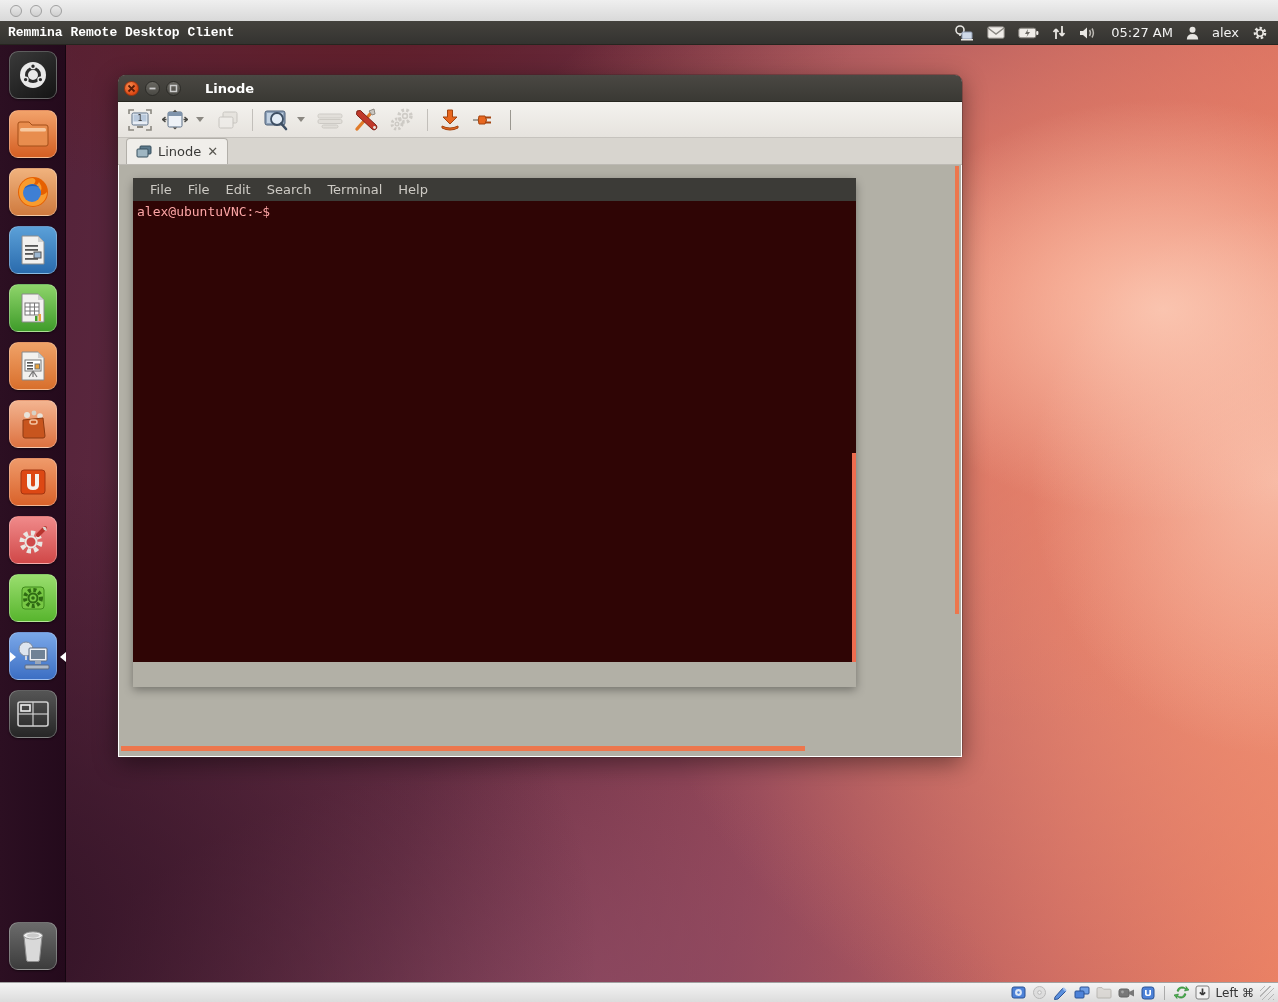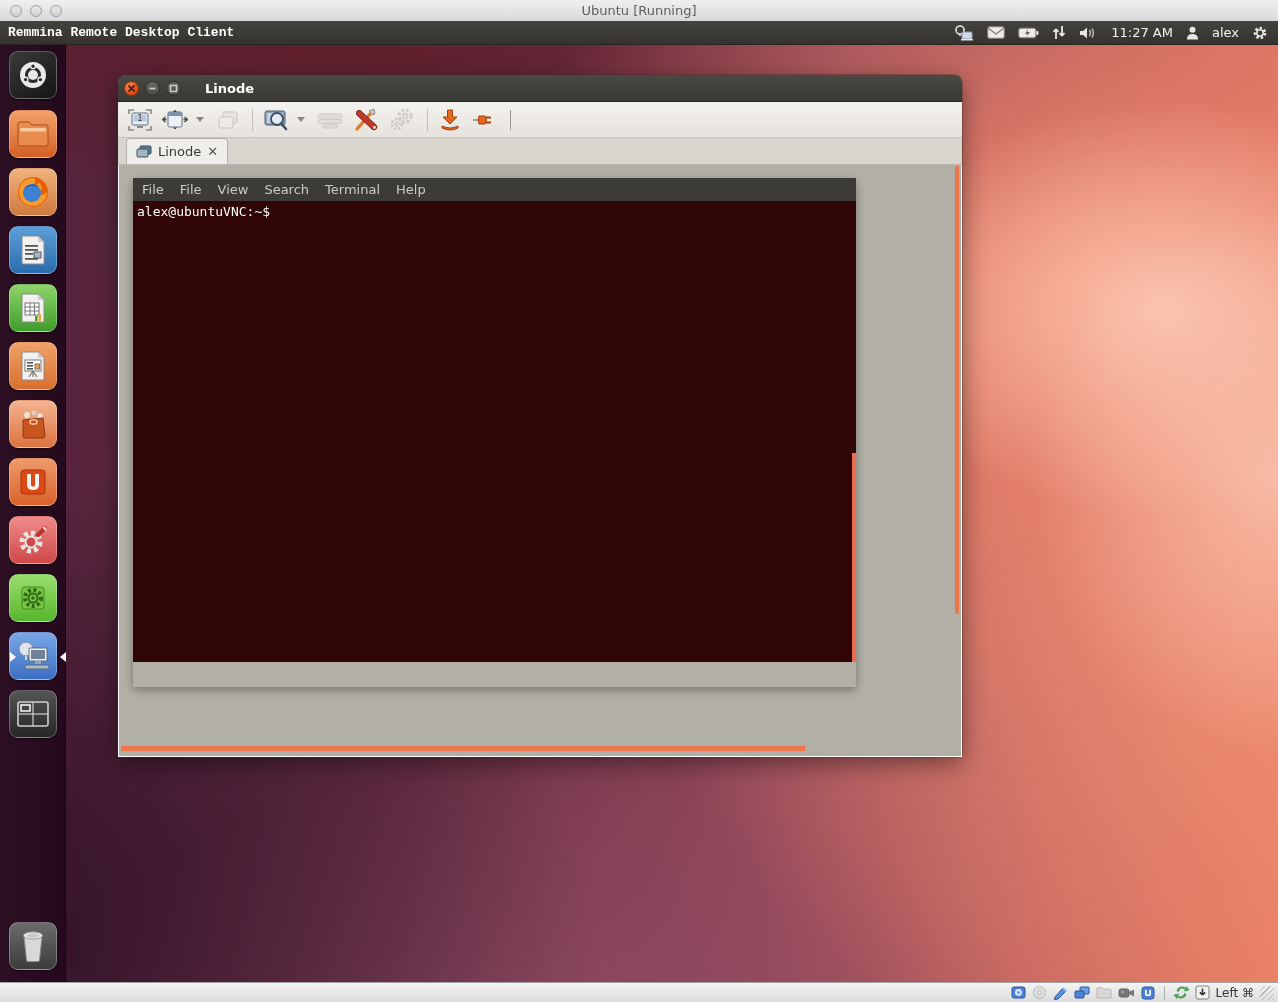--- a/index.html
+++ b/index.html
@@ -85,25 +85,25 @@
   .term{position:absolute;left:14px;top:13px;width:723px;height:509px;
     border-radius:6px 6px 0 0;box-shadow:0 3px 10px rgba(0,0,0,.35);}
   .term-titlebar{height:25px;border-radius:6px 6px 0 0;
     background:linear-gradient(#4c4a45,#3b3a35);display:flex;align-items:center;}
   .twbtn{width:13px;height:13px;border-radius:50%;margin-left:6px;box-sizing:border-box;
     display:flex;align-items:center;justify-content:center;}
   .twbtn.close{background:radial-gradient(circle at 35% 30%,#f3824b,#d9471a 70%);border:1px solid #8e3010;}
   .twbtn.min,.twbtn.max{background:linear-gradient(#84837c,#5f5e58);border:1px solid #35342f;}
   .term-title{color:#f4f2ee;font-weight:bold;font-size:12px;margin-left:16px;}
   .term-menubar{height:23px;background:#3c3b37;display:flex;align-items:center;
-    padding-left:2px;gap:2px;}
+    padding-left:10px;gap:2px;}
   .term-menu-item{color:#cdcac4;font-size:13px;padding:0 7px;}
   .term-body{position:relative;height:461px;background:#2f0505;
     font-family:"DejaVu Sans Mono","Liberation Mono",monospace;font-size:13px;
-    color:#ffffff;padding:3px 0 0 4px;box-sizing:border-box;}
+    color:#fca5a5;padding:3px 0 0 4px;box-sizing:border-box;}
   .term-scroll{position:absolute;right:0;bottom:0;width:4px;height:209px;background:#ee6c4f;}
 
   
   .vbox-bar{position:absolute;left:0;top:982px;width:1278px;height:20px;
     background:linear-gradient(#f4f4f4,#dcdcdc);border-top:1px solid #a2a2a2;
     display:flex;align-items:center;box-sizing:border-box;}
   .vbox-right{margin-left:auto;display:flex;align-items:center;gap:6px;margin-right:4px;}
   .vbox-right svg{display:block;}
   .vbox-sep{width:1px;height:14px;background:#aaa;margin:0 3px;}
   .hostkey-text{font-size:12px;color:#333;}
@@ -114,21 +114,20 @@
 <body>
 
 <div id="stage">
 
   <div class="host-titlebar">
     <div class="traffic">
       <span class="dot"></span>
       <span class="dot"></span>
       <span class="dot"></span>
     </div>
-    <div class="host-title">Ubuntu [Running]</div>
   </div>
 
   <div class="desktop"></div>
 
   <div class="top-panel">
     <span class="panel-apptitle">Remmina Remote Desktop Client</span>
     <div class="panel-right">
       <span>
         <svg width="20" height="16" viewBox="0 0 20 16">
             <circle cx="6" cy="5" r="4" fill="none" stroke="#e8e6e2" stroke-width="1.6"></circle>
@@ -155,21 +154,21 @@
             <path d="M4 14 V4 M4 4 L1.5 7 M4 4 L6.5 7" stroke="#e8e6e2" stroke-width="1.8" fill="none"></path>
             <path d="M10 1 V11 M10 11 L7.5 8 M10 11 L12.5 8" stroke="#e8e6e2" stroke-width="1.8" fill="none"></path>
           </svg>
       </span>
       <span>
         <svg width="19" height="14" viewBox="0 0 19 14">
             <path d="M1 5 H4 L8 1.5 V12.5 L4 9 H1 Z" fill="#e8e6e2"></path>
             <path d="M10.5 4 Q12.5 7 10.5 10 M13 2.5 Q15.8 7 13 11.5" stroke="#bab7b2" stroke-width="1.5" fill="none"></path>
           </svg>
       </span>
-      <span class="panel-text">11:27 AM</span>
+      <span class="panel-text">05:27 AM</span>
       <span>
         <svg width="13" height="14" viewBox="0 0 13 14">
             <circle cx="6.5" cy="3.8" r="3" fill="#e8e6e2"></circle>
             <path d="M0.8 13.5 Q1 8 6.5 8 Q12 8 12.2 13.5 Z" fill="#e8e6e2"></path>
           </svg>
       </span>
       <span class="panel-text">alex</span>
       <span>
         <svg width="16" height="16" viewBox="0 0 16 16">
             <circle cx="8" cy="8" r="5" fill="none" stroke="#e8e6e2" stroke-width="2.6" stroke-dasharray="2.4 2.1"></circle>
@@ -423,21 +422,21 @@
         <span class="rm-tab-close">✕</span>
       </div>
     </div>
 
     <div class="rm-content">
 
       <div class="term">
         <div class="term-menubar">
           <span class="term-menu-item">File</span>
           <span class="term-menu-item">File</span>
-          <span class="term-menu-item">View</span>
+          <span class="term-menu-item">Edit</span>
           <span class="term-menu-item">Search</span>
           <span class="term-menu-item">Terminal</span>
           <span class="term-menu-item">Help</span>
         </div>
         <div class="term-body">
           <span>alex@ubuntuVNC:~$</span>
           <span class="term-scroll"></span>
         </div>
       </div>
 

